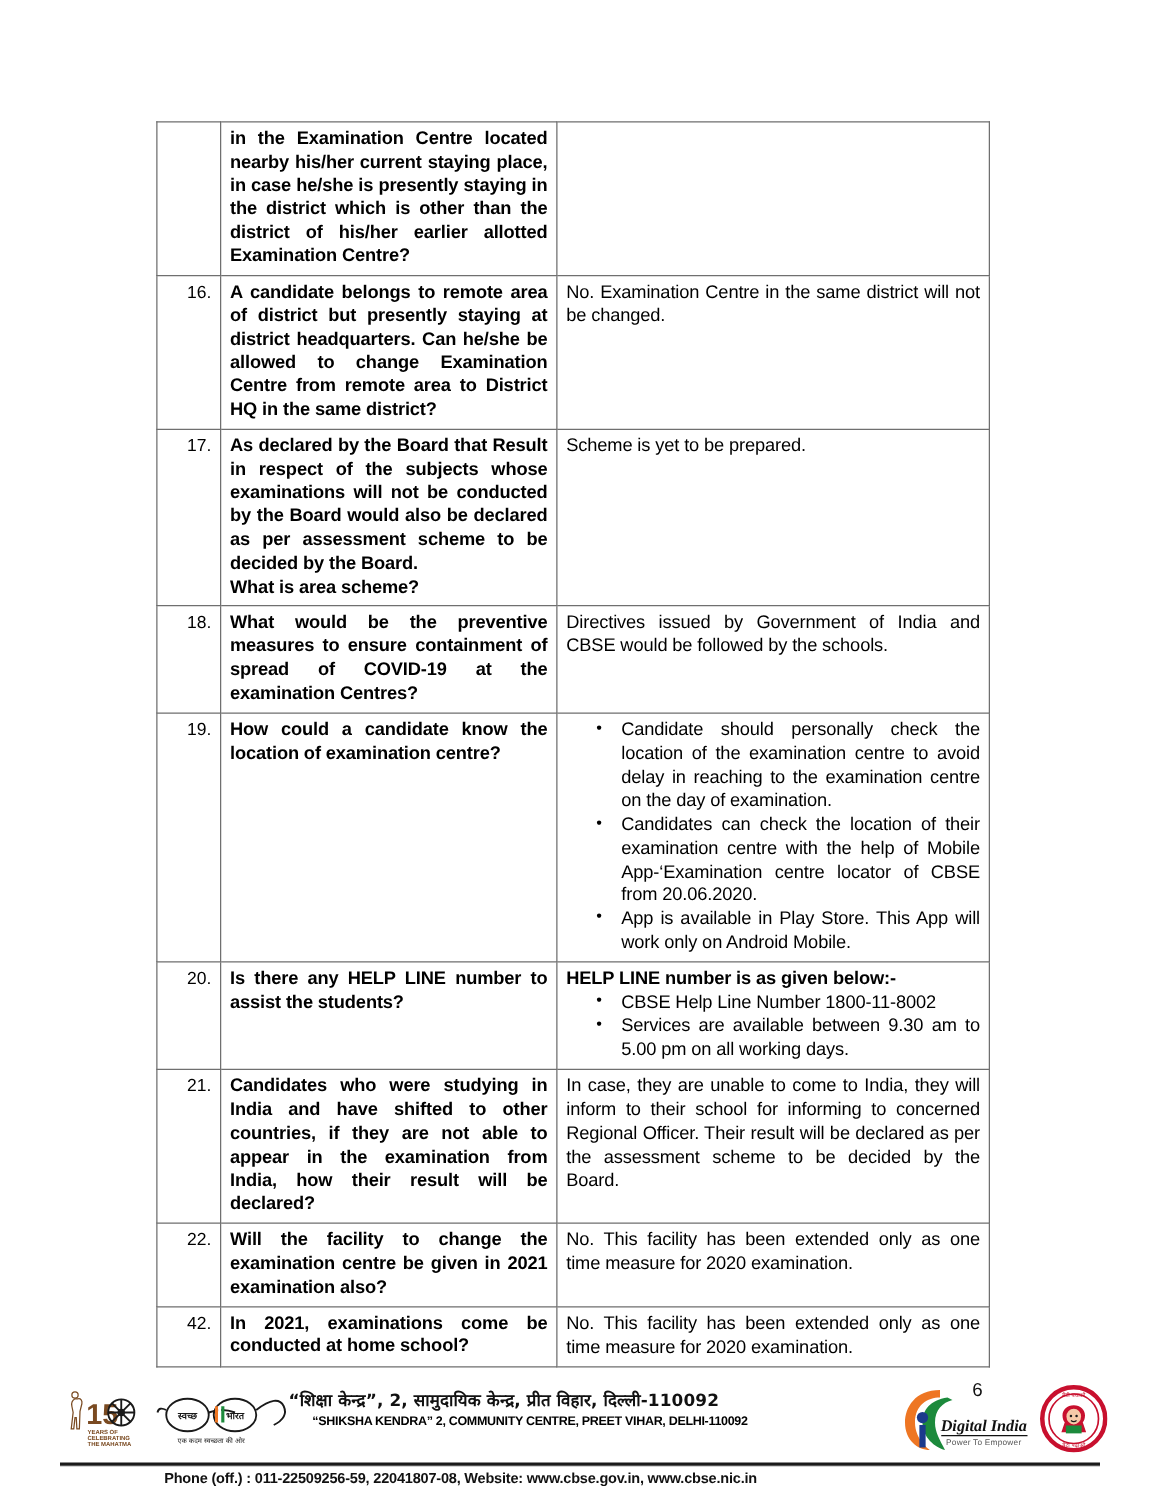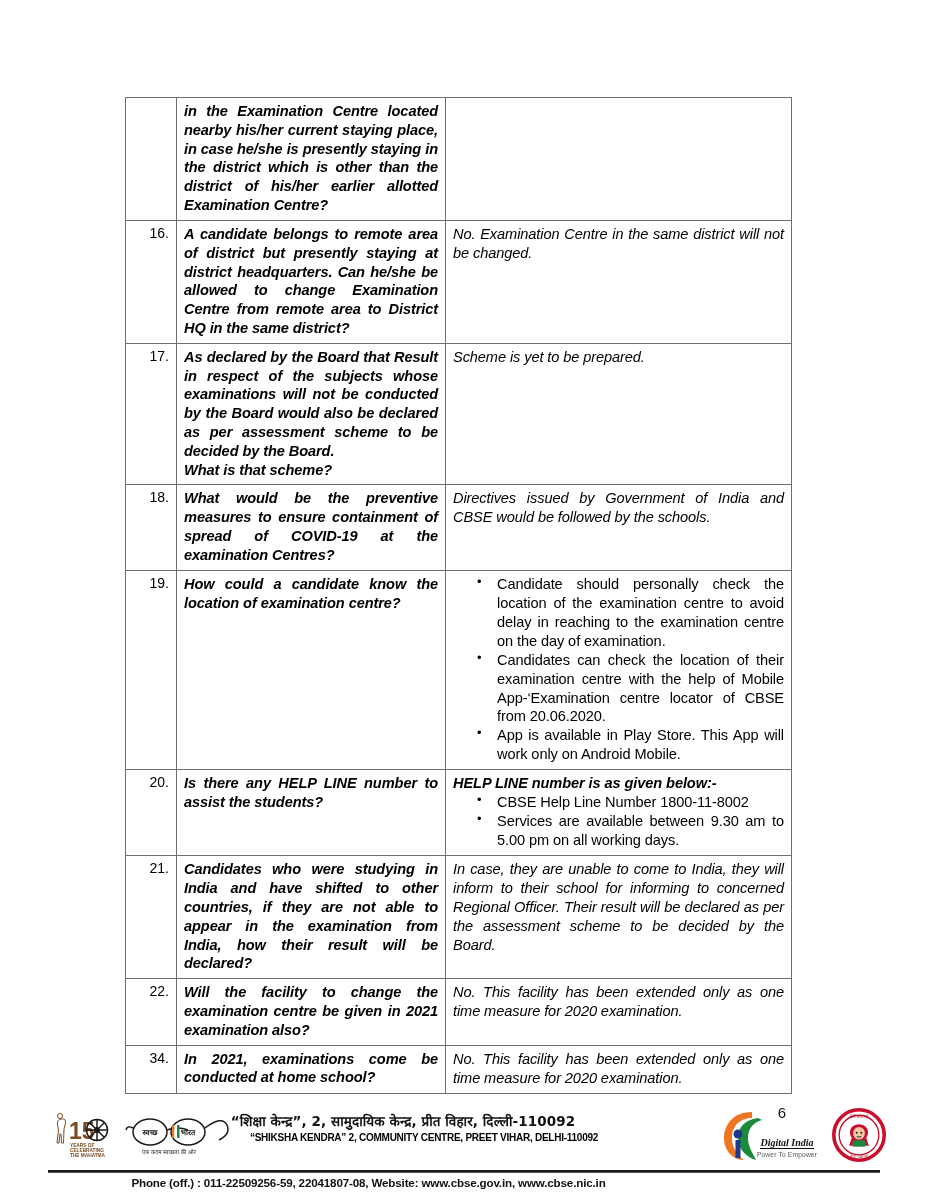--- a/index.html
+++ b/index.html
@@ -58,21 +58,20 @@
   .cell-a {
     font-weight: normal;
     font-size: 14.6px;
     line-height: 1.30;
     text-align: justify;
     text-justify: inter-word;
     letter-spacing: -0.1px;
   }
   .cell-q p, .cell-a p {
     margin: 0;
-    font-style: italic;
   }
   .cell-q p + p { margin-top: 0; }
 
   .ans-head {
     font-weight: bold;
     margin: 0 0 9px 0;
     text-align: center;
   }
 
   ul.bullets {
@@ -192,21 +191,21 @@
     position: absolute;
     left: 752px;
     top: 34px;
     width: 70px;
     text-align: center;
   }
   .di-title {
     font-family: "Liberation Serif", serif;
     font-style: italic;
     font-weight: bold;
-    font-size: 10px;
+    font-size: 13px;
     color: #111;
     border-bottom: 1px solid #111;
     display: inline-block;
     line-height: 1.1;
   }
   .di-sub {
     font-size: 6.6px;
     color: #555;
     letter-spacing: 0.2px;
     margin-top: 1px;
@@ -247,21 +246,21 @@
         </td>
         <td class="cell-a">
           <p>No. Examination Centre in the same district will not be changed.</p>
         </td>
       </tr>
 
       <tr>
         <td class="cell-num">17.</td>
         <td class="cell-q">
           <p>As declared by the Board that Result in respect of the subjects whose examinations will not be conducted by the Board would also be declared as per assessment scheme to be decided by the Board.</p>
-          <p>What is that scheme?</p>
+          <p>What is area scheme?</p>
         </td>
         <td class="cell-a">
           <p>Scheme is yet to be prepared.</p>
         </td>
       </tr>
 
       <tr>
         <td class="cell-num">18.</td>
         <td class="cell-q">
           <p>What would be the preventive measures to ensure containment of spread of COVID-19 at the examination Centres?</p>
@@ -313,21 +312,21 @@
         <td class="cell-num">22.</td>
         <td class="cell-q">
           <p>Will the facility to change the examination centre be given in 2021 examination also?</p>
         </td>
         <td class="cell-a">
           <p>No. This facility has been extended only as one time measure for 2020 examination.</p>
         </td>
       </tr>
 
       <tr>
-        <td class="cell-num">34.</td>
+        <td class="cell-num">42.</td>
         <td class="cell-q">
           <p>In 2021, examinations come be conducted at home school?</p>
         </td>
         <td class="cell-a">
           <p>No. This facility has been extended only as one time measure for 2020 examination.</p>
         </td>
       </tr>
 
     </tbody>
   </table>

